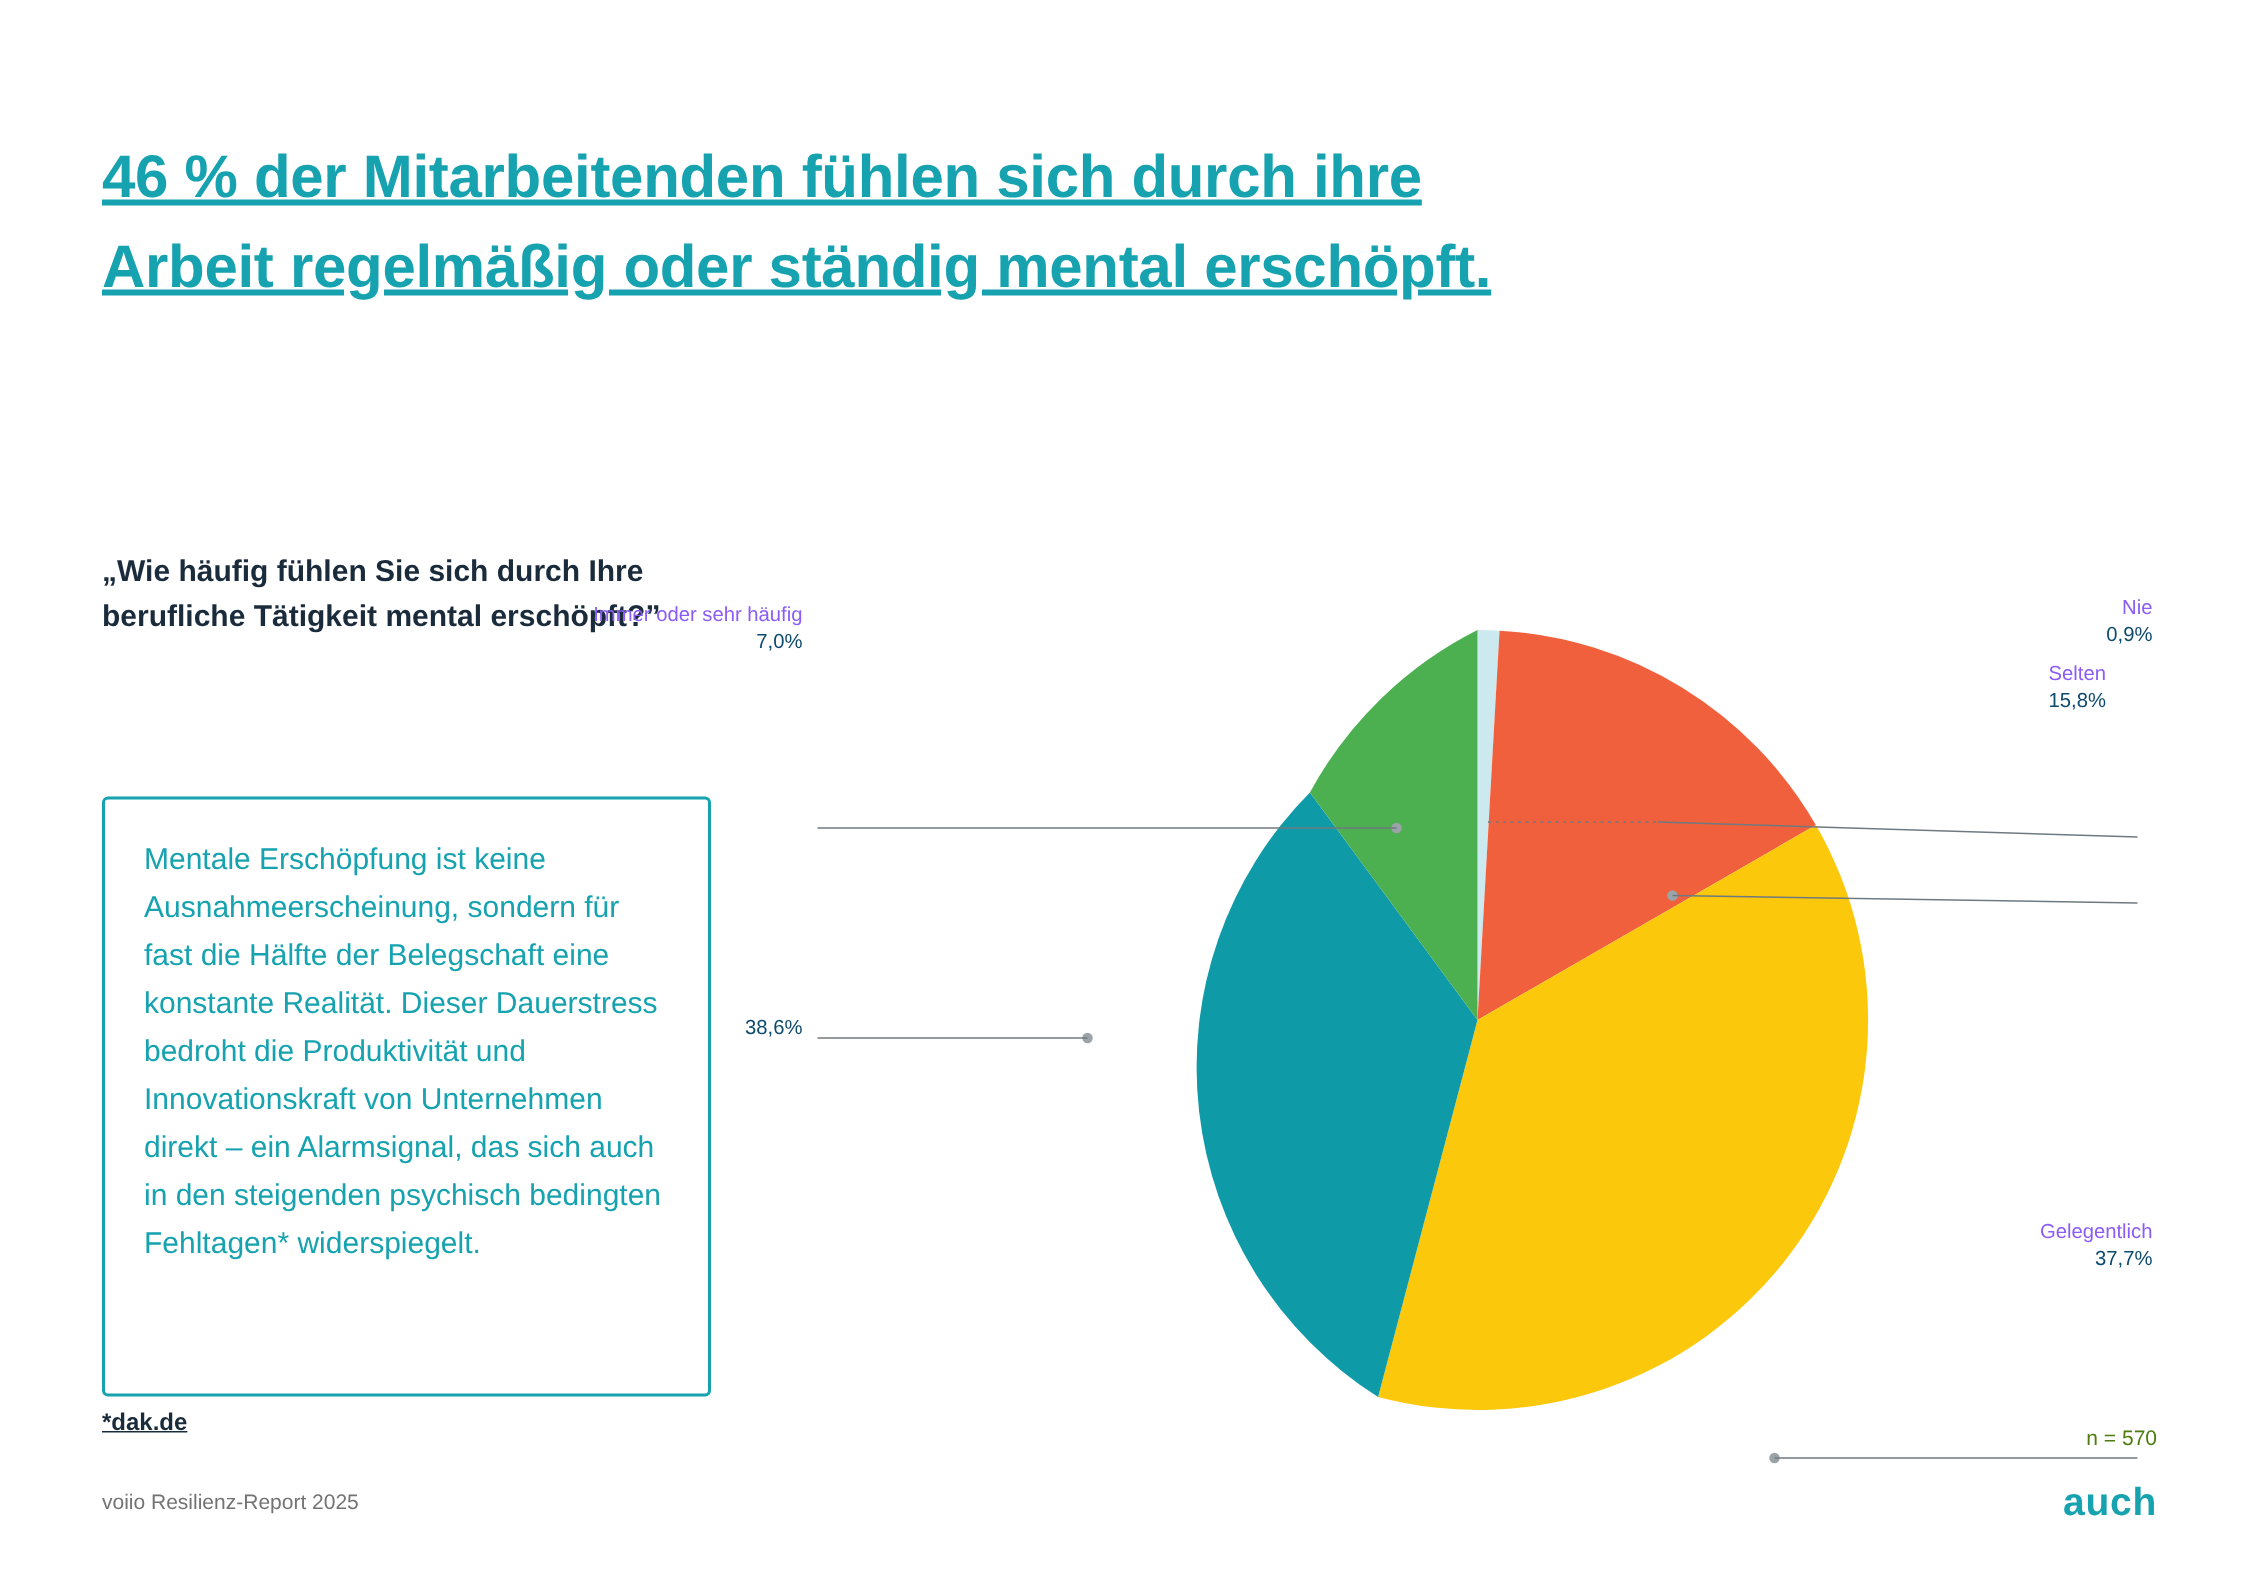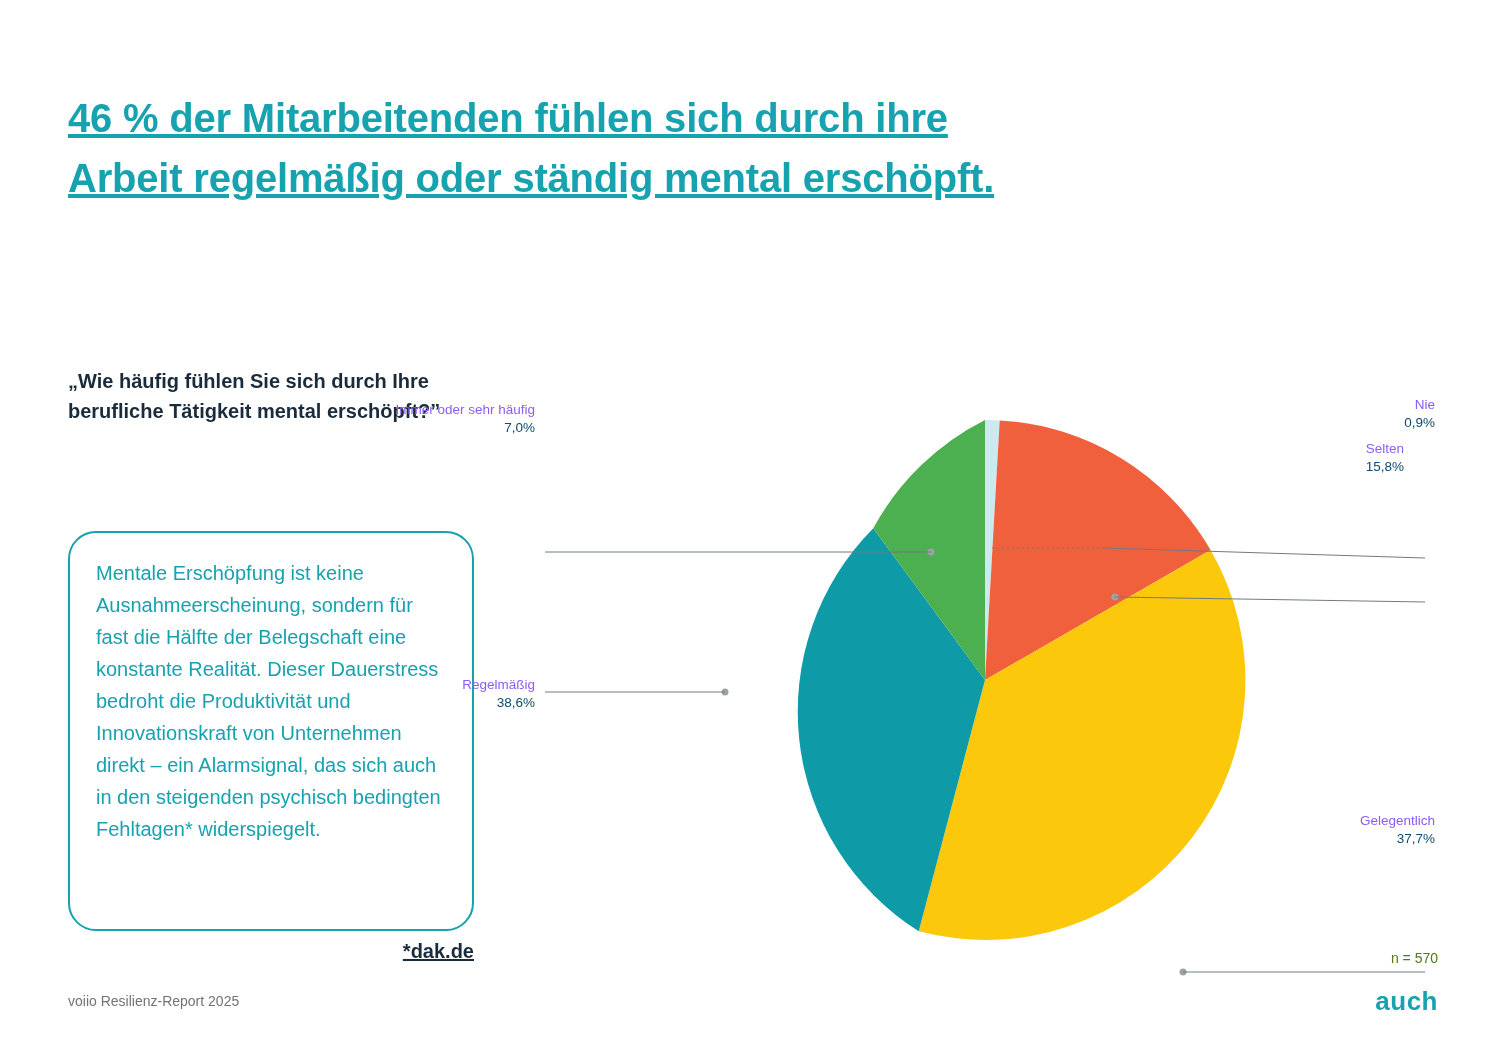--- a/index.html
+++ b/index.html
@@ -47,38 +47,38 @@
   }
 
   
   .callout {
     position: absolute;
     left: 68px;
     top: 531px;
     width: 406px;
     height: 400px;
     border: 2px solid #17A2B0;
-    border-radius: 28px;
+    border-radius: 4px;
     box-sizing: border-box;
     padding: 24px 26px;
   }
   .callout-text {
     font-size: 20px;
     line-height: 1.60;
     color: #17A2B0;
     white-space: pre-line;
   }
 
   .source-note {
     position: absolute;
     left: 68px;
     top: 940px;
     width: 406px;
-    text-align: right;
-    font-size: 20px;
+    text-align: left;
+    font-size: 16px;
     color: #1A2B3B;
     font-weight: bold;
   }
   .source-note span {
     text-decoration: underline;
   }
 
   .footer-left {
     position: absolute;
     left: 68px;
@@ -185,21 +185,20 @@
       <circle cx="678" cy="592" r="3.5" fill="#9aa3a8"></circle>
       <line x1="678" y1="592" x2="920" y2="592" stroke="#6f7a80" stroke-width="1"></line>
     </svg>
 
     <div class="lbl right" style="left:-480px; top:21px; width:510px;">
       <span class="cat">Immer oder sehr häufig</span>
       <span class="val">7,0%</span>
     </div>
 
     <div class="lbl right" style="left:-480px; top:296px; width:510px;">
-      <span class="cat">Regelmäßig</span>
       <span class="val">38,6%</span>
     </div>
 
     <div class="lbl right" style="left:700px; top:16px; width:230px;">
       <span class="cat">Nie</span>
       <span class="val">0,9%</span>
     </div>
 
     <div class="lbl right" style="left:669px; top:60px; width:230px;">
       <span class="cat">Selten</span>

